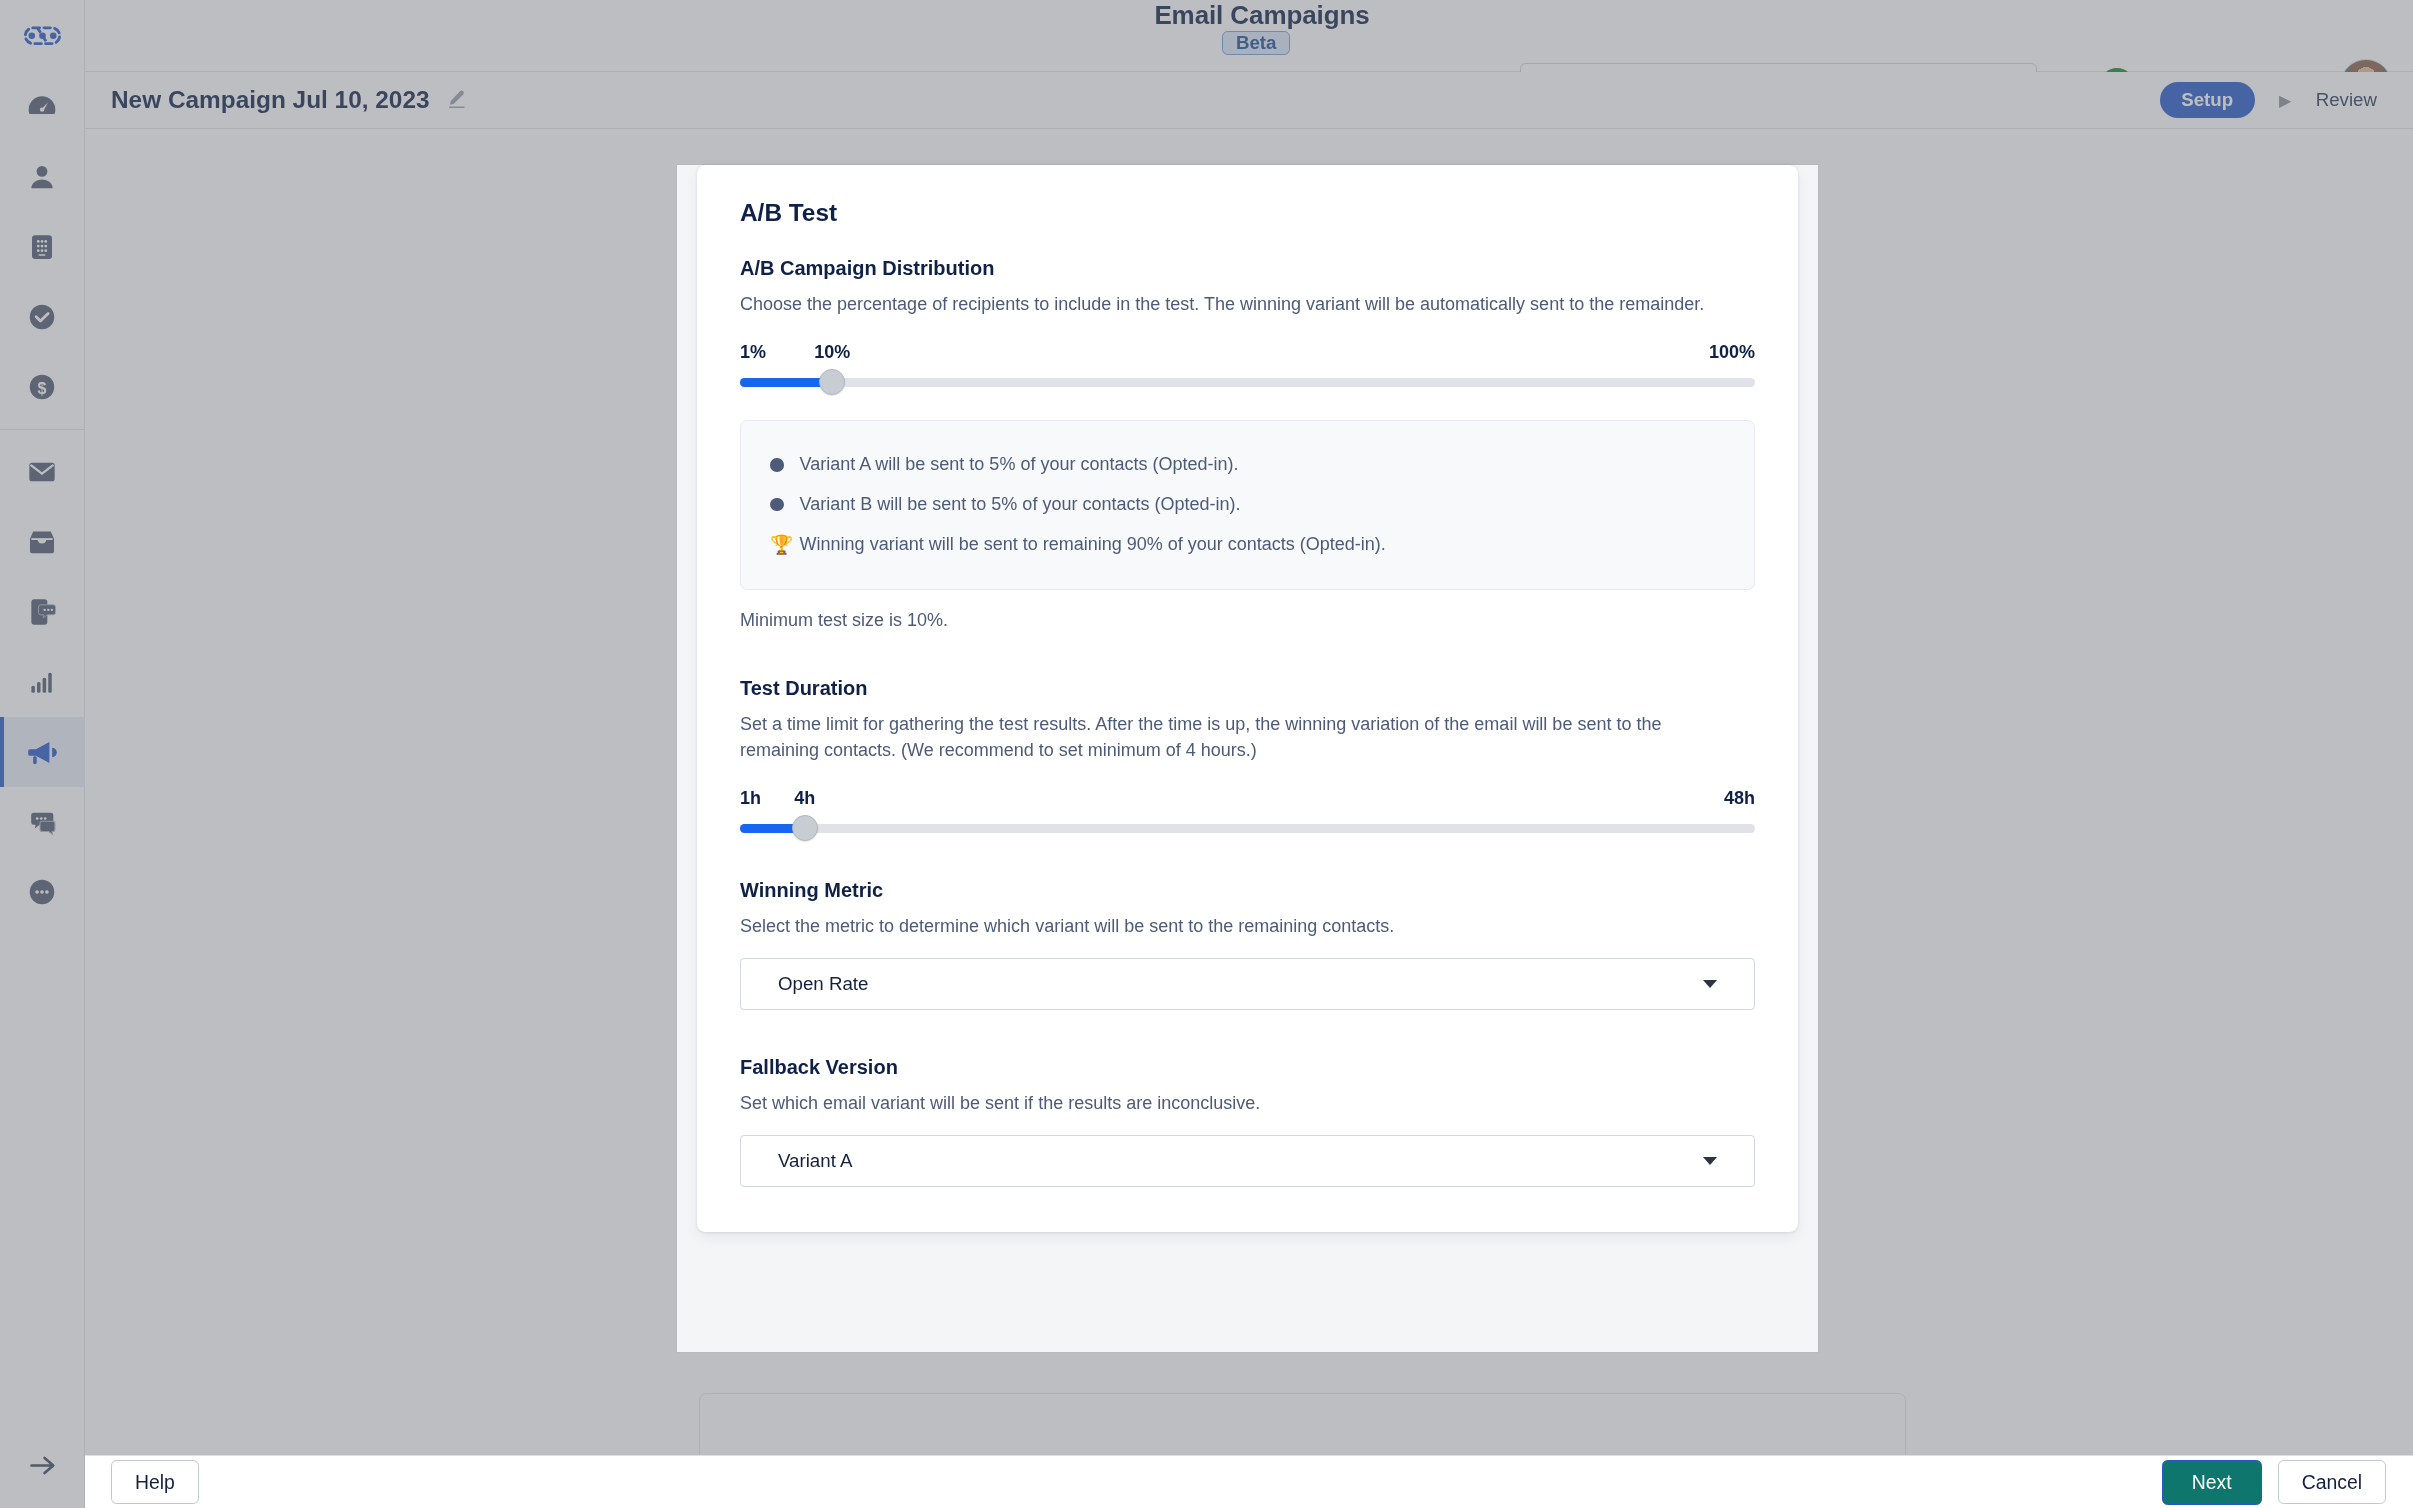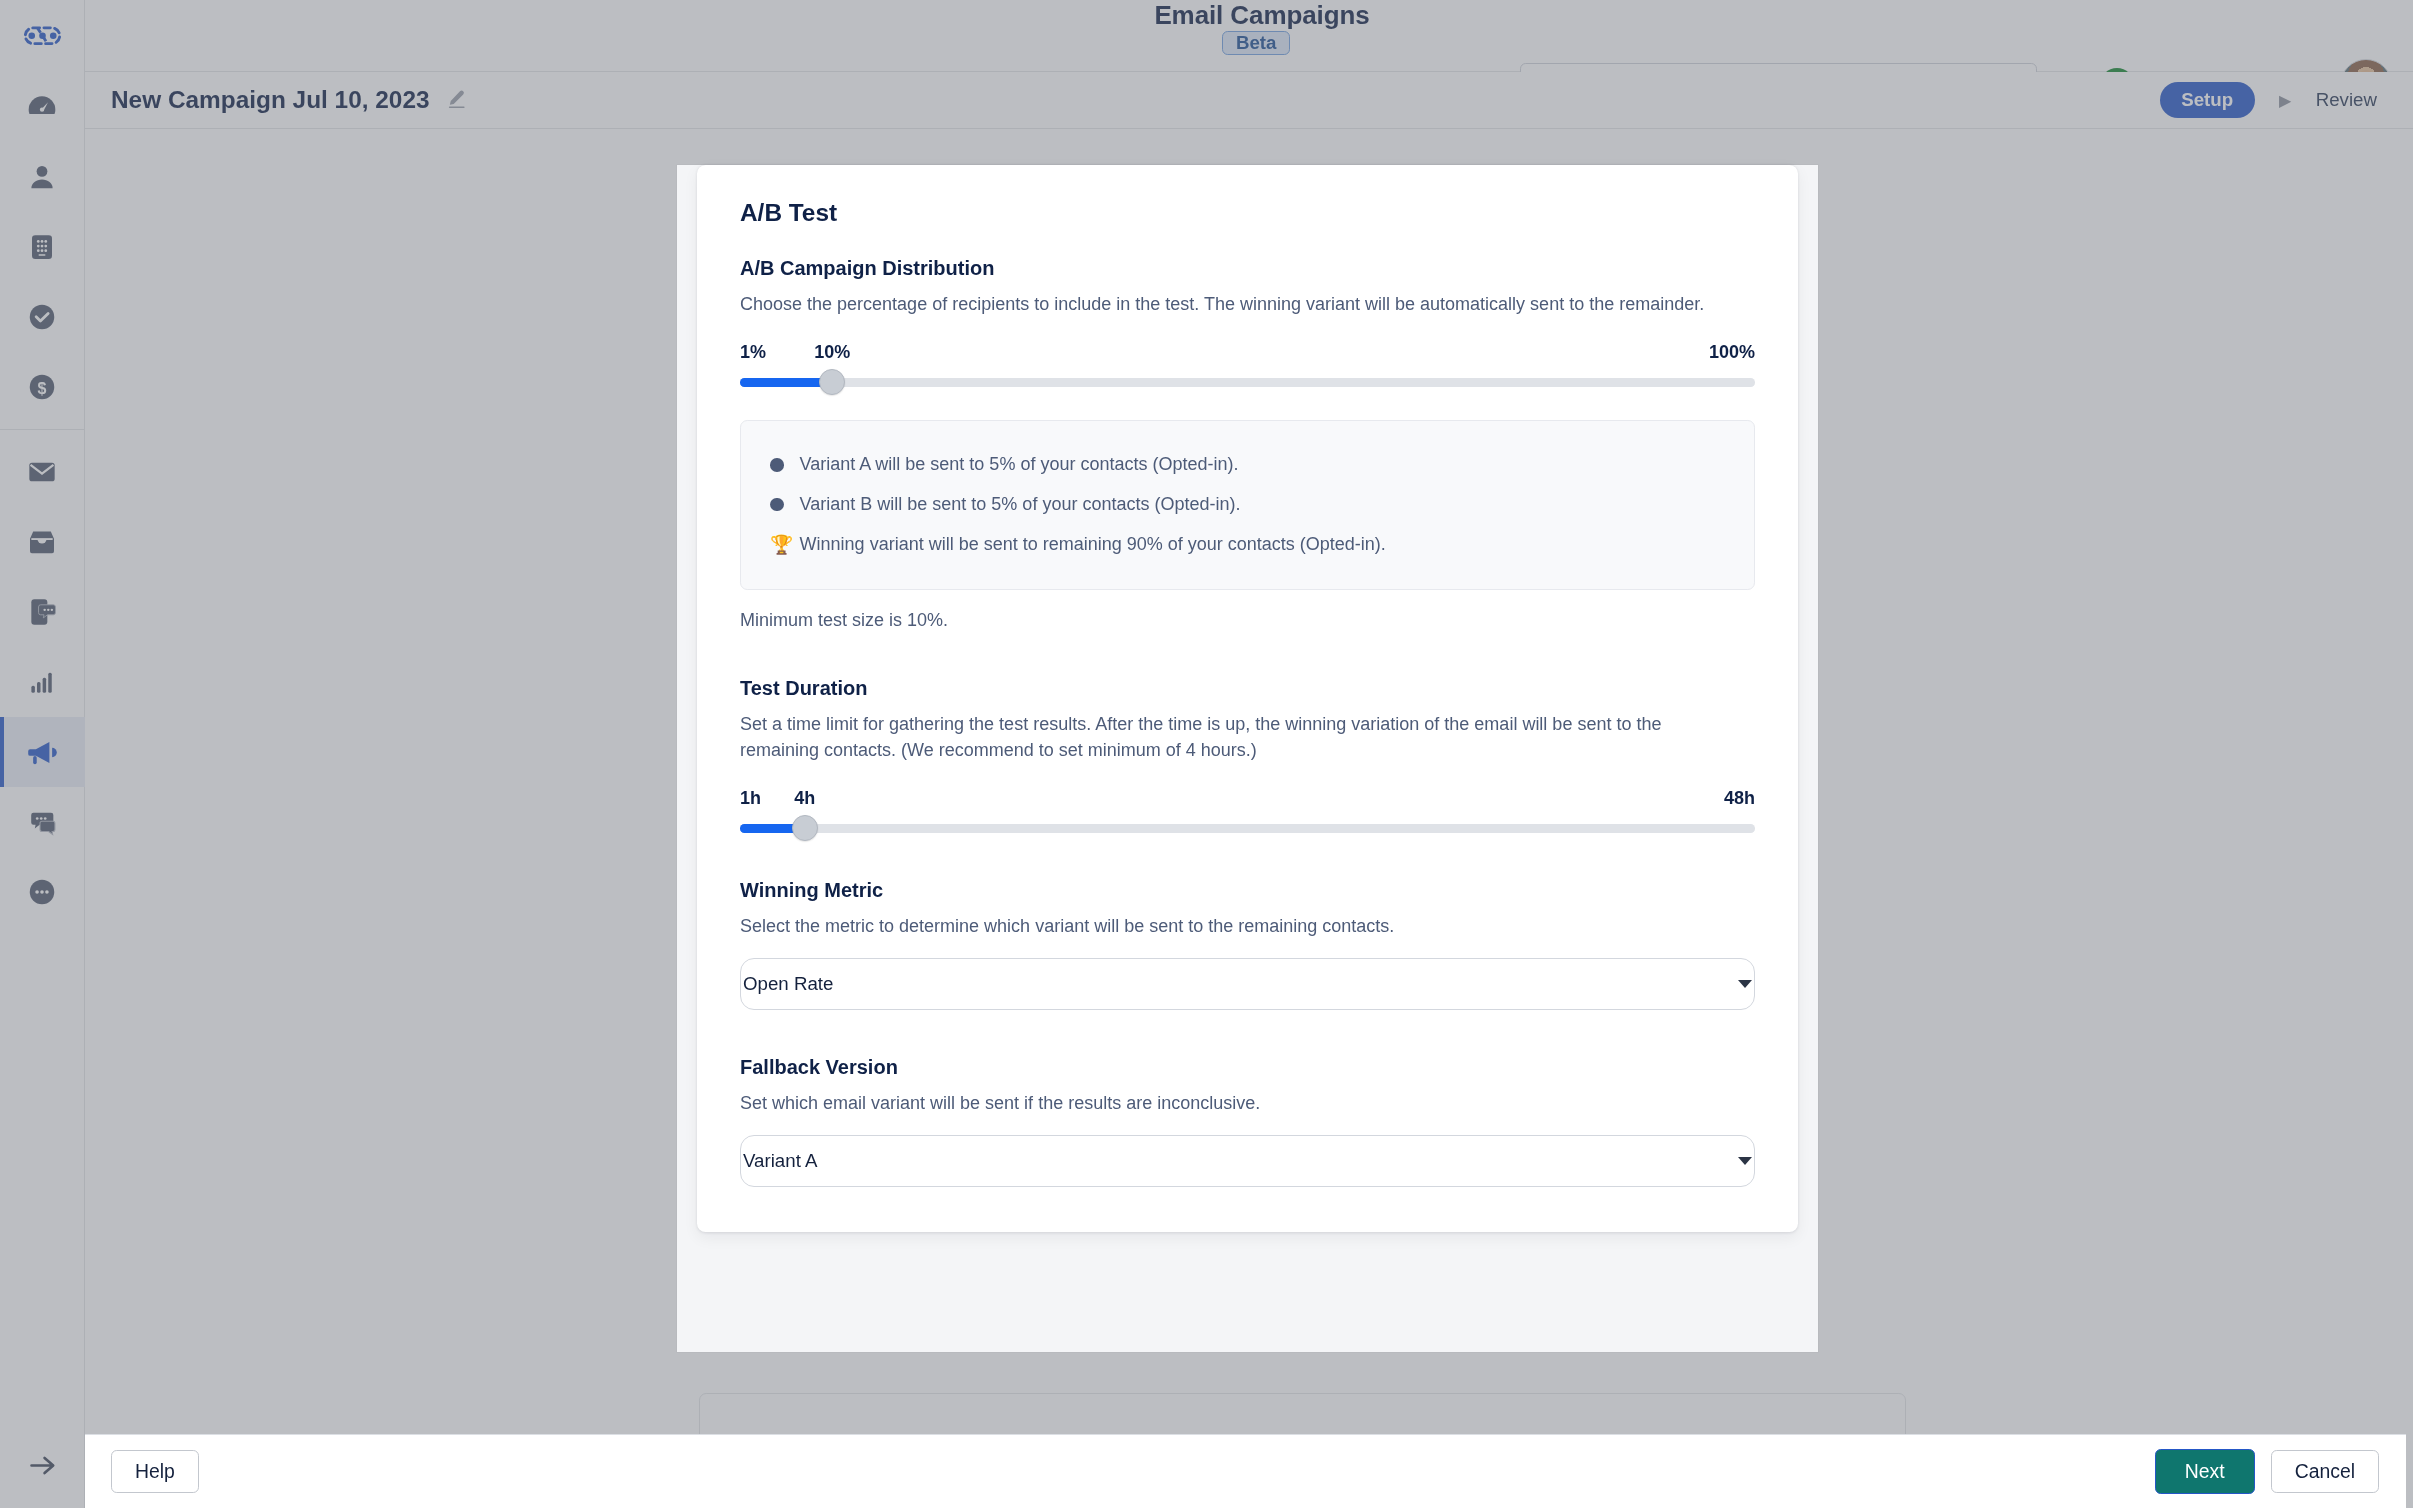--- a/index.html
+++ b/index.html
@@ -107,21 +107,21 @@
     position:absolute; left:85px; top:129px; right:0; bottom:75px;
     background:#ffffff;
   }
   .ghost-card {
     position:absolute; left:614px; top:1264px; width:1207px; height:165px;
     background:#ffffff; border:0.7px solid #e3e5e8; border-radius:7.2px;
   }
 
   
   #footer {
-    position:absolute; left:85px; bottom:0; right:7px; height:74px;
+    position:absolute; left:85px; bottom:0; right:0; height:53px;
     background:#ffffff; border-top:0.7px solid #dcdfe4;
     display:flex; align-items:center; z-index:60;
   }
   .btn {
     font-family:"Liberation Sans", sans-serif;
     font-size:19.4px; border-radius:5.7px; cursor:pointer; border:0.7px solid #c3c7ce;
     background:#ffffff; color:#14213d; padding:9.3px 23px;
   }
   #help-btn { margin-left:26px; }
   #footer-right { margin-left:auto; display:flex; align-items:center; gap:16px; padding-right:27px; }
@@ -174,22 +174,22 @@
     display:flex; align-items:center; gap:16px; font-size:18px; color:#4d5b78; padding:9.3px 0;
   }
   .dot { width:13.6px; height:13.6px; border-radius:50%; background:#4d5b78; flex:0 0 auto; }
   .trophy { font-size:18.7px; flex:0 0 auto; width:13.6px; text-align:center; }
   .minnote { margin-top:20px; font-size:18px; color:#4d5b78; }
 
   .gap-lg { height:46px; }
 
   
   .select {
-    margin-top:18.7px; height:52px; border:0.7px solid #d3d7de; border-radius:14px;
-    background:#ffffff; display:flex; align-items:center; padding:0 2px;
+    margin-top:18.7px; height:52px; border:0.7px solid #d3d7de; border-radius:4px;
+    background:#ffffff; display:flex; align-items:center; padding:0 37px;
     font-size:18.7px; color:#14213d; cursor:pointer; position:relative;
   }
   .select .caret {
     margin-left:auto; width:0; height:0;
     border-left:7.2px solid transparent; border-right:7.2px solid transparent;
     border-top:8.6px solid #2b3445;
   }
 </style>
 </head>
 <body>

